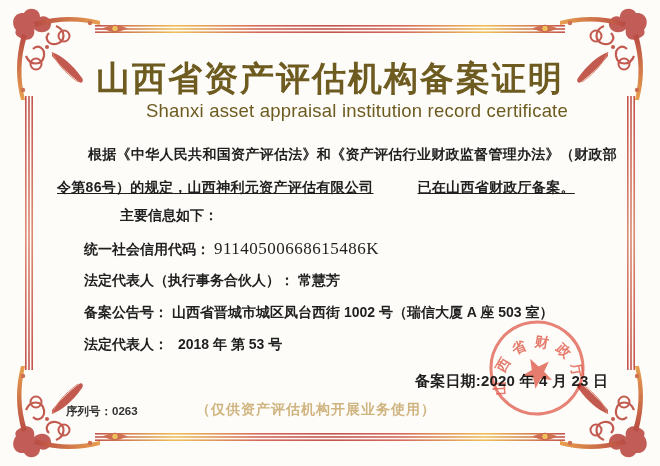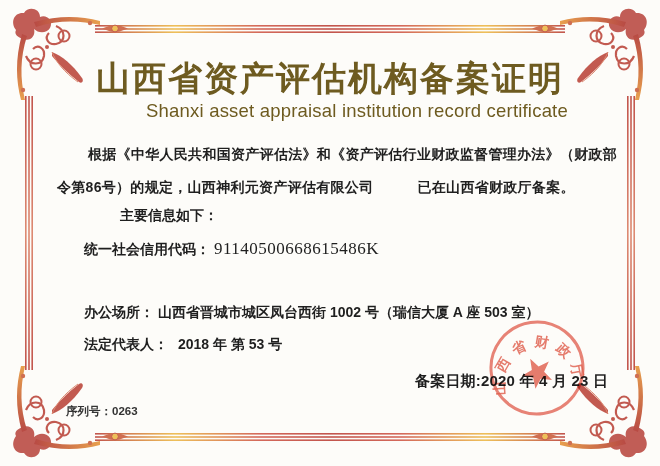--- a/index.html
+++ b/index.html
@@ -13,21 +13,21 @@
   .content{position:absolute;inset:0;z-index:2;color:#1f1f1f;}
   .cert-title{
     position:absolute;top:56px;left:0;width:660px;text-align:center;
     font-size:34px;font-weight:700;letter-spacing:2px;color:#6e5b20;
   }
   .cert-subtitle{
     position:absolute;top:100px;left:0;width:660px;text-align:center;
     font-size:18.5px;font-weight:400;color:#6e5b20;letter-spacing:0.2px;margin-left:27px;
   }
   .para-line1{position:absolute;top:146px;left:88px;font-size:14px;font-weight:600;letter-spacing:0.3px;}
-  .para-line2{position:absolute;top:179px;left:57px;font-size:14px;font-weight:600;letter-spacing:0.3px;}
+  .para-line2{position:absolute;top:179px;left:57px;font-size:14px;font-weight:600;letter-spacing:0.3px;text-decoration:underline;}
   .para-line2 .gap{display:inline-block;width:44px;}
   .info-intro{position:absolute;left:84px;top:207px;font-size:14px;font-weight:600;margin-left:36px;}
   .field-row{position:absolute;left:84px;font-size:14px;font-weight:600;white-space:nowrap;}
   .row-0{top:239px;} .row-1{top:272px;} .row-2{top:304px;} .row-3{top:336px;}
   .field-value{margin-left:4px;}
   .value-serif{
     font-family:"Liberation Serif", serif;font-size:17px;font-weight:400;letter-spacing:0.5px;
   }
   .row-3 .field-value{margin-left:10px;}
   .date-line{position:absolute;left:415px;top:372px;font-size:15px;font-weight:700;letter-spacing:0.2px;}
@@ -126,33 +126,37 @@
     <div class="para-line2">
       <span>令第86号）的规定，山西神利元资产评估有限公司</span><span class="gap"></span><span>已在山西省财政厅备案。</span>
     </div>
 
     <div class="info-intro">主要信息如下：</div>
 
     <div class="field-row row-0">
       <span>统一社会信用代码：</span><span class="field-value value-serif">91140500668615486K</span>
     </div>
 
+    <div class="field-row row-1">
+      <span>法定代表人（执行事务合伙人）：</span><span class="field-value">常慧芳</span>
+    </div>
 
     <div class="field-row row-2">
-      <span>办公场所：</span><span class="field-value">山西省晋城市城区凤台西街 1002 号（瑞信大厦 A 座 503 室）</span>
+      <span>备案公告号：</span><span class="field-value">山西省晋城市城区凤台西街 1002 号（瑞信大厦 A 座 503 室）</span>
     </div>
 
     <div class="field-row row-3">
       <span>法定代表人：</span><span class="field-value">2018 年 第 53 号</span>
     </div>
 
     <div class="date-line">备案日期:2020 年 4 月 23 日</div>
 
     <div class="serial">序列号：0263</div>
 
+    <div class="watermark">（仅供资产评估机构开展业务使用）</div>
   </div>
 
   <svg class="seal-svg" viewBox="0 0 100 100" aria-hidden="true">
     <defs>
       <path id="sealArc" d="M 15,64 A 35,35 0 1,1 85,64" fill="none"></path>
     </defs>
     <circle cx="50" cy="50" r="46" fill="none" stroke="#dd4a38" stroke-width="3" opacity="0.8"></circle>
     <text font-size="14" font-weight="700" fill="#dd4a38" letter-spacing="7" font-family="Liberation Sans, sans-serif" opacity="0.85">
       <textPath href="#sealArc" startOffset="50%" text-anchor="middle">山西省财政厅</textPath>
     </text>

